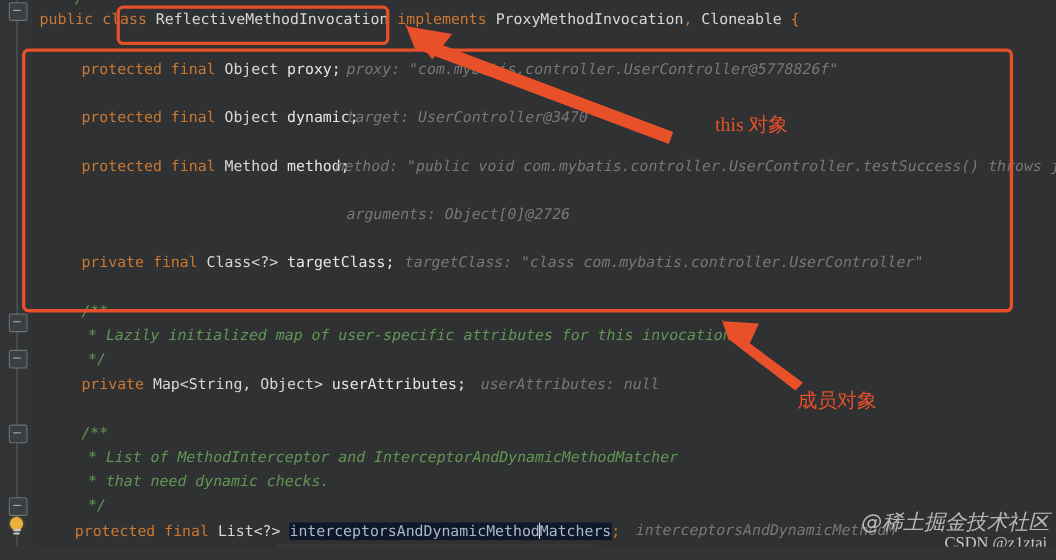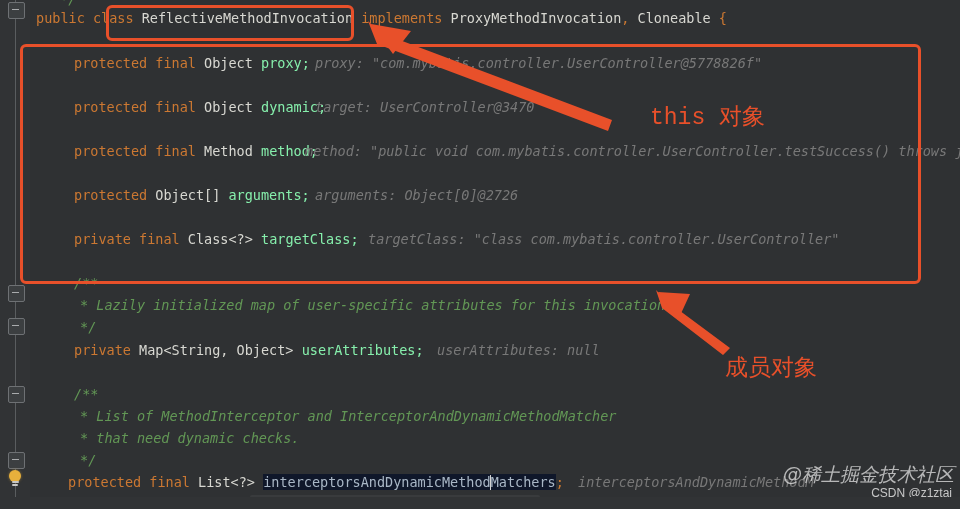--- a/index.html
+++ b/index.html
@@ -44,52 +44,52 @@
   .code{
     position:absolute;left:30px;top:0;right:0;bottom:0;
     font-size:13.5px;line-height:14px;white-space:nowrap;
   }
   .line{
     position:absolute;left:0;height:20px;white-space:pre;
     font-size:13.5px;letter-spacing:0px;
   }
   .kw{color:#cc7832;}
   .type{color:#d8d8d2;}
-  .fld{color:#86efac;margin-top:32px;}
+  .fld{color:#e5e5e5;margin-top:32px;}
   .id{color:#a9b7c6;}
   .punc{color:#cc7832;}
   .plain{color:#a9b7c6;}
   .cmt{color:#629755;font-style:italic;}
   .hint{color:#787878;font-style:italic;}
   .sel{background:#0f172a;}
   .caret{
     display:inline-block;width:1px;height:15px;background:#d4d4d4;
     vertical-align:-3px;margin:0 -0.5px;
   }
   
   .anno-box{
     position:absolute;border:3px solid #e8502a;border-radius:6px;
     pointer-events:none;
   }
   .anno-label{
     position:absolute;color:#e8502a;
-    font-family:Liberation Mono, monospace;
-    font-size:23px;white-space:nowrap;
+    font-family:Liberation Serif, serif;
+    font-size:18px;white-space:nowrap;
   }
   .arrow-svg{position:absolute;left:0;top:0;width:960px;height:509px;pointer-events:none;}
   
   .wm-cn{
     position:absolute;right:6px;top:462px;
     font-family:"DejaVu Sans","Liberation Sans",sans-serif;
     font-size:19px;color:rgba(235,235,235,.72);white-space:nowrap;font-style:italic;
   }
   .wm-en{
     position:absolute;right:8px;top:486px;
-    font-family:Liberation Sans, sans-serif;
-    font-size:12px;color:rgba(225,225,225,.85);white-space:nowrap;
+    font-family:Liberation Serif, serif;
+    font-size:15px;color:rgba(225,225,225,.85);white-space:nowrap;
   }
   .statusbar{
     position:absolute;left:0;bottom:0;width:960px;height:12px;background:#313335;
   }
   .scroll-ghost{
     position:absolute;top:495px;left:250px;width:290px;height:4px;
     background:rgba(255,255,255,.05);border-radius:2px;
   }
 </style>
 </head>
@@ -119,21 +119,20 @@
 
     <div class="line" style="top:56px;left:44px"><span class="kw">protected</span><span class="plain"> </span><span class="kw">final</span><span class="plain"> </span><span class="type">Object</span><span class="plain"> </span><span class="fld">proxy;</span></div>
     <div class="line" style="top:56px;left:285px"><span class="hint">proxy: "com.mybatis.controller.UserController@5778826f"</span></div>
 
     <div class="line" style="top:100px;left:44px"><span class="kw">protected</span><span class="plain"> </span><span class="kw">final</span><span class="plain"> </span><span class="type">Object</span><span class="plain"> </span><span class="fld">dynamic;</span></div>
     <div class="line" style="top:100px;left:285px"><span class="hint">target: UserController@3470</span></div>
 
     <div class="line" style="top:144px;left:44px"><span class="kw">protected</span><span class="plain"> </span><span class="kw">final</span><span class="plain"> </span><span class="type">Method</span><span class="plain"> </span><span class="fld">method;</span></div>
     <div class="line" style="top:144px;left:275px"><span class="hint">method: "public void com.mybatis.controller.UserController.testSuccess() throws jav</span></div>
 
-    <div class="line" style="top:188px;left:44px"><span class="kw">protected</span><span class="plain"> </span><span class="type">Object[]</span><span class="plain"> </span><span class="fld">arguments;</span></div>
     <div class="line" style="top:188px;left:285px"><span class="hint">arguments: Object[0]@2726</span></div>
 
     <div class="line" style="top:232px;left:44px"><span class="kw">private</span><span class="plain"> </span><span class="kw">final</span><span class="plain"> </span><span class="type">Class&lt;?&gt;</span><span class="plain"> </span><span class="fld">targetClass;</span></div>
     <div class="line" style="top:232px;left:338px"><span class="hint">targetClass: "class com.mybatis.controller.UserController"</span></div>
 
     <div class="line" style="top:276px;left:44px"><span class="cmt">/**</span></div>
     <div class="line" style="top:298px;left:50px"><span class="cmt">* Lazily initialized map of user-specific attributes for this invocation.</span></div>
     <div class="line" style="top:320px;left:50px"><span class="cmt">*/</span></div>
 
     <div class="line" style="top:343px;left:407px"><span class="hint">userAttributes: null</span></div>

